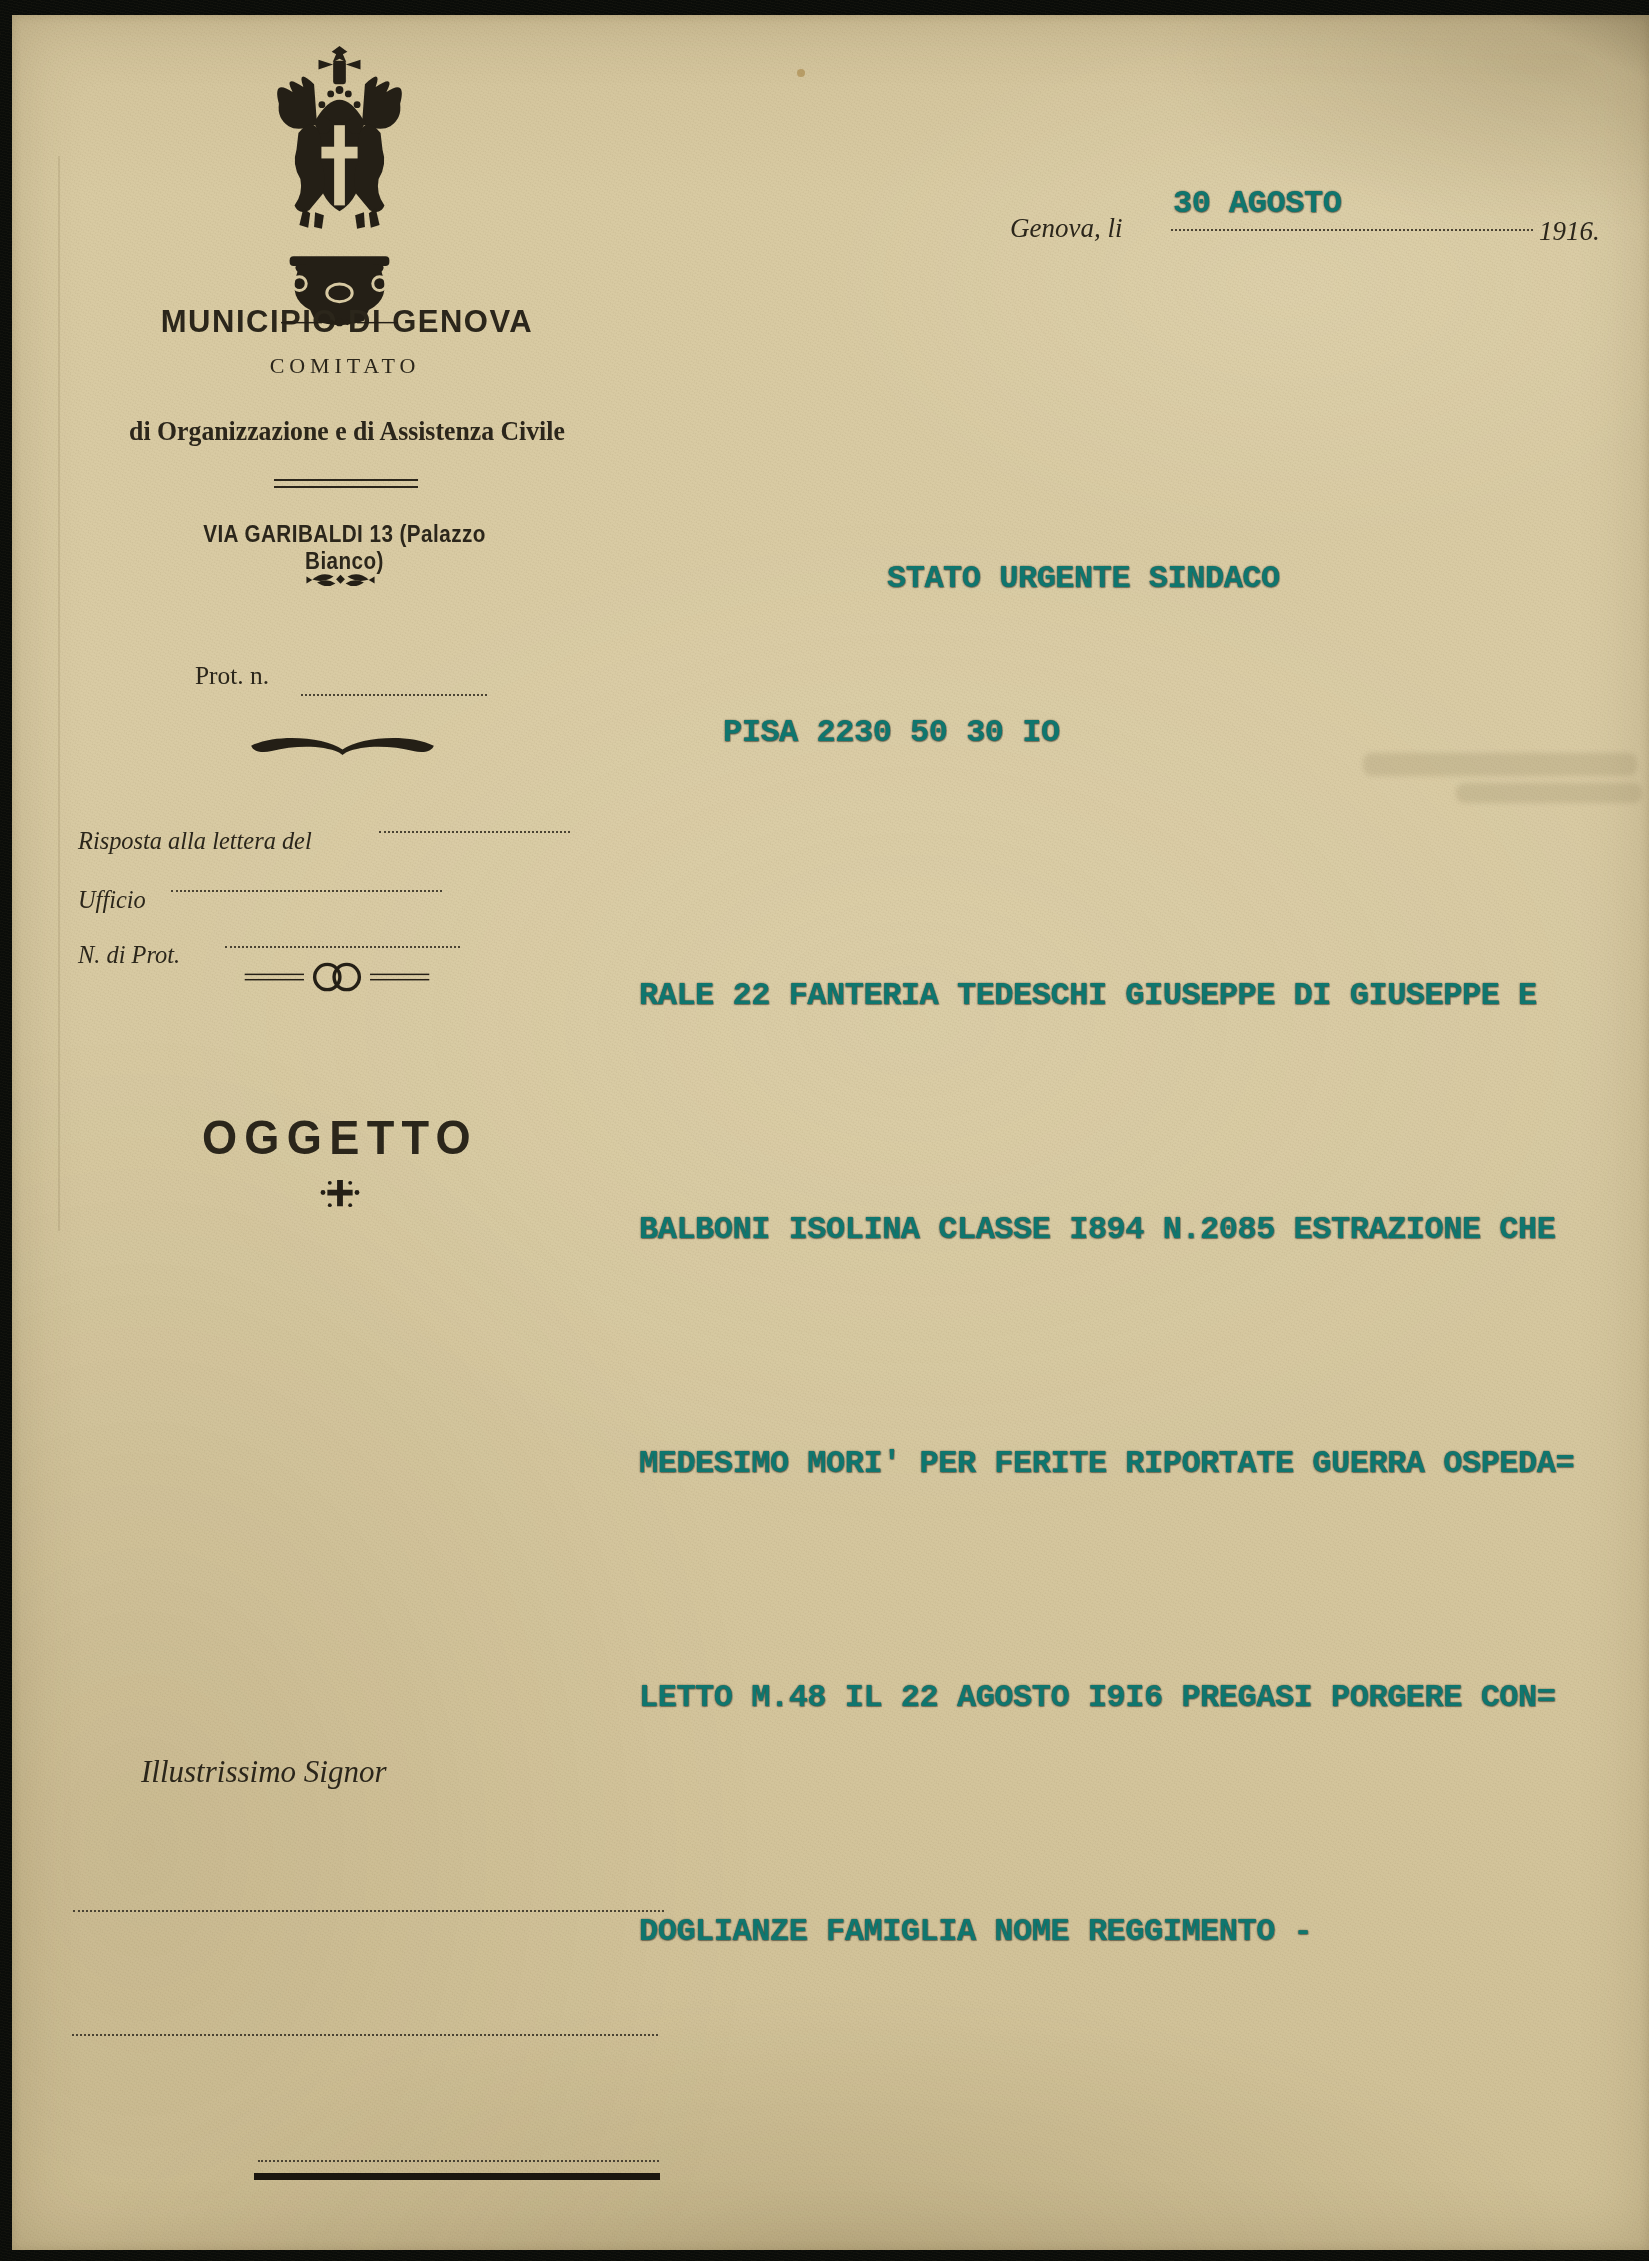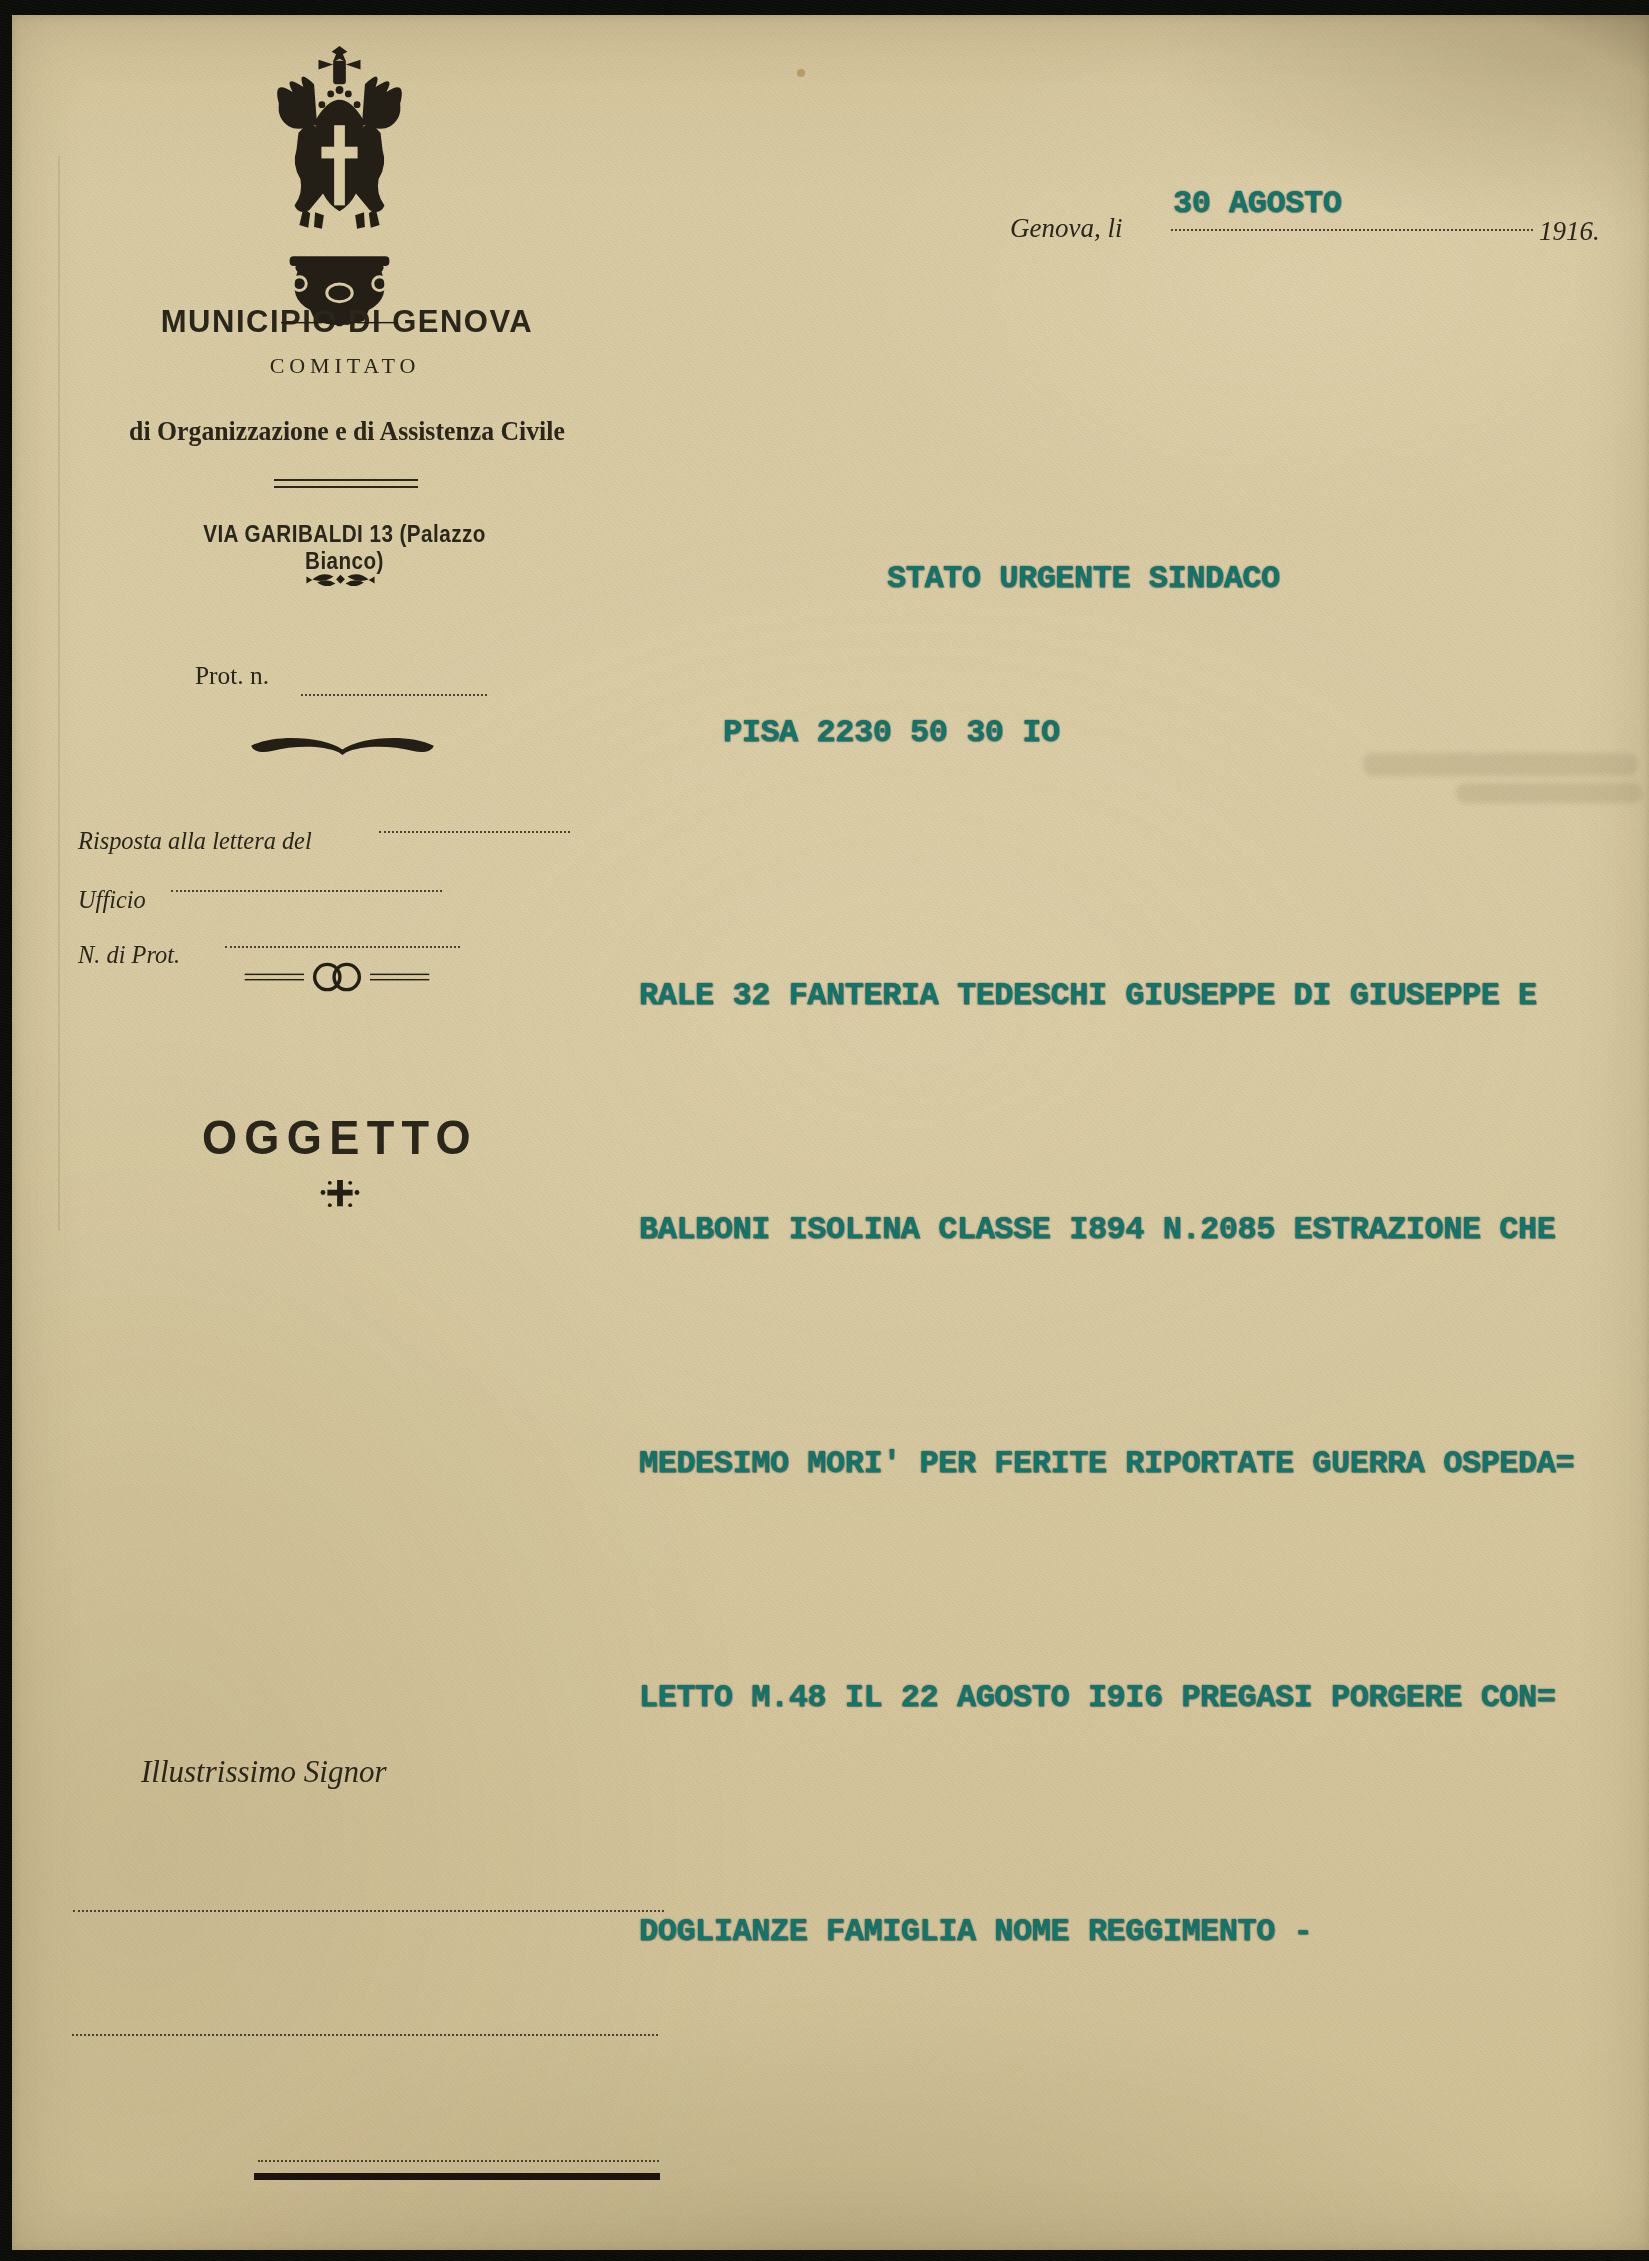--- a/index.html
+++ b/index.html
@@ -166,21 +166,21 @@
   <div class="abs print serif ital" style="left:1010px;top:191px;font-size:27px;">Genova, li</div>
   <div class="abs dotline" style="left:1171px;top:207px;width:362px;height:21.5px;"></div>
   <div class="abs typed" style="left:1173px;top:185px;font-size:32px;">30 AGOSTO</div>
   <div class="abs print serif ital" style="left:1539px;top:194px;font-size:27px;">1916.</div>
 
   <div class="abs typed" style="left:887px;top:560px;font-size:32px;">STATO URGENTE SINDACO</div>
 
   <div class="abs typed" style="left:723px;top:714px;font-size:32px;text-align:right;">PISA 2230 50 30 IO</div>
 
   <div class="abs typed" style="left:639px;top:801px;font-size:32px;line-height:78px;">
-    <div>RALE 32 FANTERIA TEDESCHI GIUSEPPE DI GIUSEPPE E</div>
+    <div>RALE 22 FANTERIA TEDESCHI GIUSEPPE DI GIUSEPPE E</div>
     <div>BALBONI ISOLINA CLASSE I894 N.2085 ESTRAZIONE CHE</div>
     <div>MEDESIMO MORI' PER FERITE RIPORTATE GUERRA OSPEDA=</div>
     <div>LETTO M.48 IL 22 AGOSTO I9I6 PREGASI PORGERE CON=</div>
     <div>DOGLIANZE FAMIGLIA NOME REGGIMENTO -</div>
     
   </div>
 
   <div class="abs print serif ital" style="left:141px;top:1732px;font-size:31px;">Illustrissimo Signor</div>
 
   <div class="abs dotline" style="left:73px;top:1885px;width:591px;height:25.4px;"></div>

